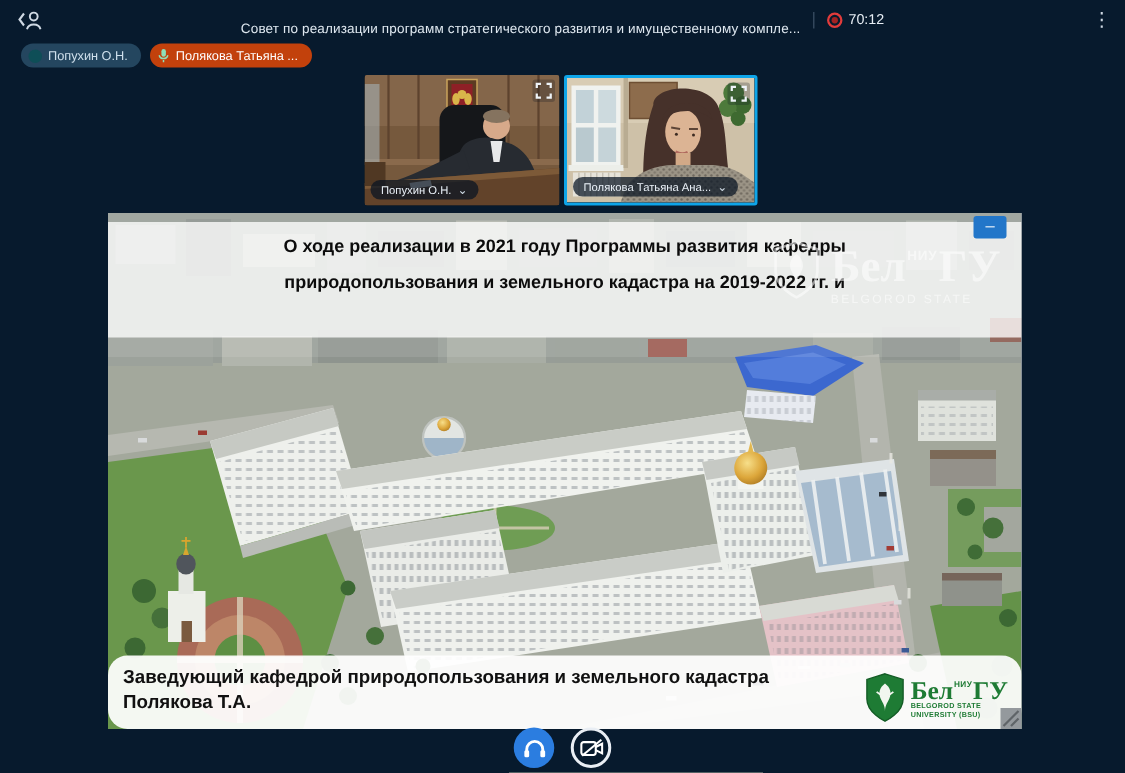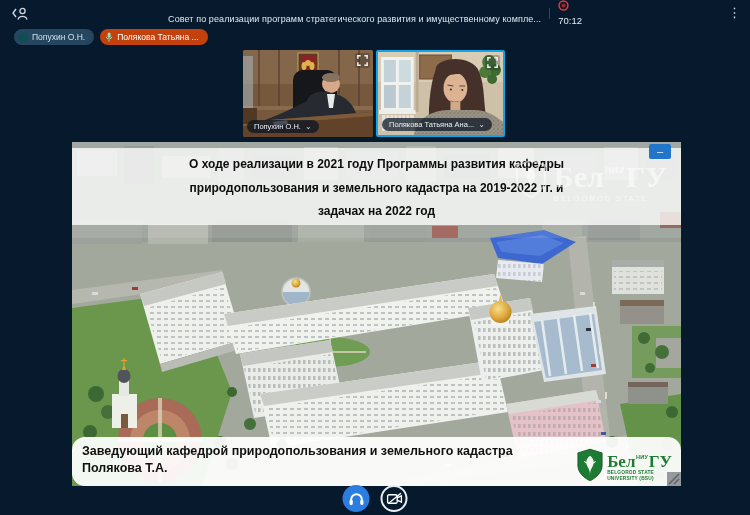--- a/index.html
+++ b/index.html
@@ -7,21 +7,21 @@
     width:750px;height:515px;position:relative;overflow:hidden;
     background:#071a2d;
     font-family:"Liberation Sans",sans-serif;
   }
   
   .topbar{position:absolute;top:0;left:0;right:0;height:26px;}
   .tb-toggle{position:absolute;left:10px;top:5px;width:20px;height:16px;background:transparent;border:none;padding:0;cursor:pointer;}
   .tb-center{position:absolute;left:0;right:0;top:0;height:26px;display:flex;align-items:center;justify-content:center;gap:8px;}
   .tb-title{color:#dfe8f0;font-size:9px;letter-spacing:.1px;margin-top:12px;}
   .tb-sep{width:1px;height:11px;background:#33475c;}
-  .rec{display:flex;gap:4px;background:transparent;border:none;padding:0;cursor:pointer;flex-direction:column;}
+  .rec{display:flex;gap:4px;background:transparent;border:none;padding:0;cursor:pointer;}
   .rec-time{color:#e6edf4;font-size:9.5px;}
   .tb-kebab{position:absolute;right:10px;top:2px;width:18px;height:20px;background:transparent;border:none;color:#cfd9e3;font-size:13px;line-height:20px;cursor:pointer;}
   
   .pills{position:absolute;top:29px;left:14px;display:flex;gap:6px;}
   .pill{height:16px;border-radius:9px;display:flex;align-items:center;gap:4px;padding:0 9px 0 5px;font-size:8.5px;border:none;cursor:pointer;}
   .pill.muted{background:#24465f;color:#cfe0ec;}
   .pill.talking{background:#c2410c;color:#ffffff;}
   .pill .dot{width:9px;height:9px;border-radius:50%;background:#0e4e57;}
   
   .videos{position:absolute;left:243px;top:50px;display:flex;gap:3px;}
@@ -317,21 +317,20 @@
     <rect x="527" y="205" width="2" height="7" fill="#e8e8e2" opacity=".8"></rect>
     <rect x="533" y="250" width="2" height="7" fill="#e8e8e2" opacity=".8"></rect>
     <rect x="420" y="310" width="8" height="2" fill="#e8e8e2" opacity=".7"></rect>
     <rect x="460" y="302" width="8" height="2" fill="#e8e8e2" opacity=".7"></rect>
     <rect x="0" y="0" width="609" height="96" fill="#ffffff" opacity=".1"></rect>
   </svg>
 
   <div class="titleband">
     <div>О ходе реализации в 2021 году Программы развития кафедры</div>
     <div>природопользования и земельного кадастра на 2019-2022 гг. и</div>
-    <div>задачах на 2022 год</div>
   </div>
 
   <div class="watermark">
     <svg width="30" height="40" viewBox="0 0 28 36">
       <path d="M14,1 L27,5 V19 C27,29 14,35 14,35 C14,35 1,29 1,19 V5 Z" fill="none" stroke="#ffffff" stroke-width="1.6"></path>
       <path d="M14,8 C10,11 9,15 11,19 C12.5,22 14,24 14,28 C14,24 15.5,22 17,19 C19,15 18,11 14,8 Z" fill="#ffffff"></path>
     </svg>
     <div>
       <div class="wm-name"><span>Бел</span><span class="wm-niu">НИУ</span><span>ГУ</span></div>
       <div class="wm-line">BELGOROD STATE</div>

